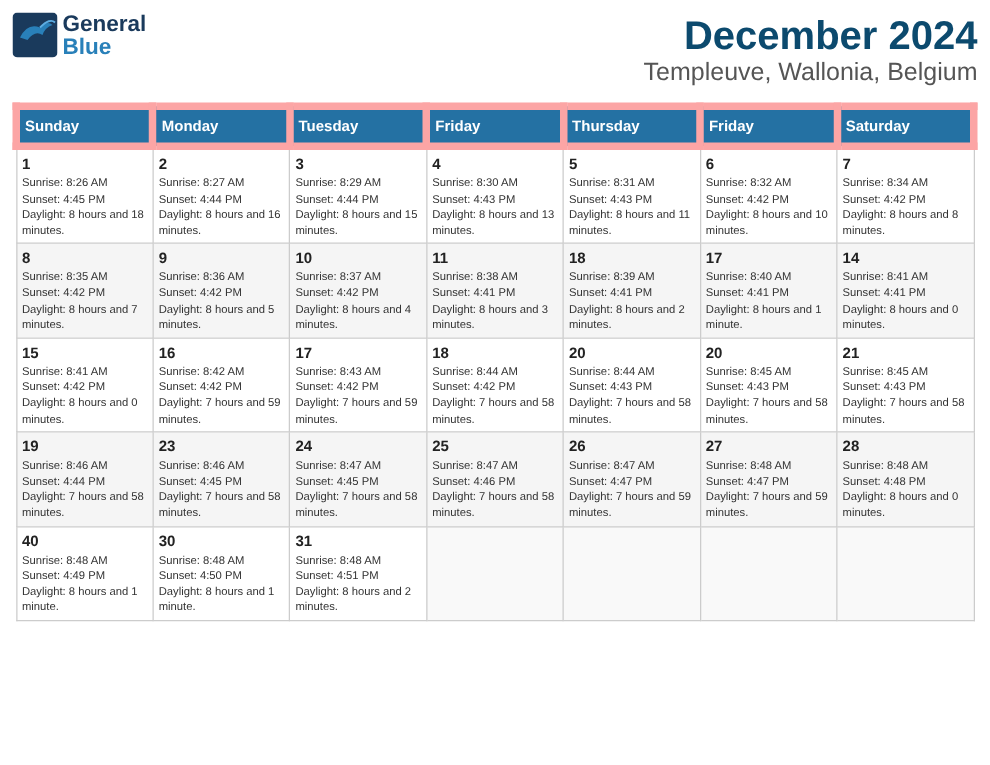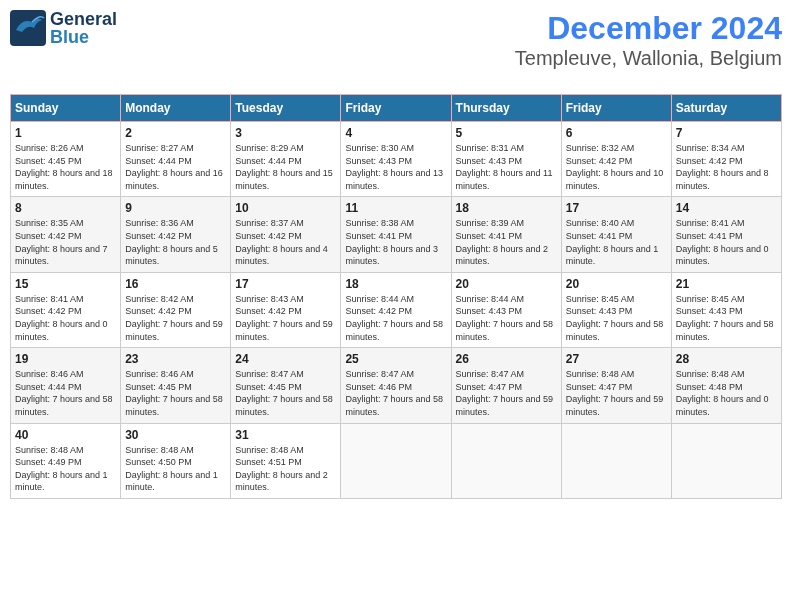--- a/index.html
+++ b/index.html
@@ -7,47 +7,47 @@
       font-family: Arial, sans-serif;
       background: #fff;
       width: 792px;
       min-height: 612px;
       padding: 10px;
     }
     .header {
       display: flex;
       justify-content: space-between;
       align-items: flex-start;
-      margin-bottom: 24px;
+      margin-bottom: 12px;
     }
     .title-area {
       text-align: right;
     }
     .month-title {
       font-size: 32px;
       font-weight: bold;
-      color: #3b82f6;
+      color: #0c4a6e;
     }
     .location-title {
       font-size: 20px;
       color: #555;
     }
     .calendar {
       width: 100%;
       border-collapse: collapse;
       font-size: 10px;
     }
     .calendar thead tr th {
       background-color: #2471a3;
       color: #fff;
       padding: 6px 4px;
       text-align: left;
       font-size: 12px;
       font-weight: bold;
-      border: 1px solid #fca5a5;
+      border: 6px solid #fca5a5;
     }
     .calendar tbody tr td {
       border: 1px solid #ccc;
       vertical-align: top;
       padding: 4px;
       min-height: 70px;
       width: calc(100% / 7);
       background: #fff;
     }
     .calendar tbody tr:nth-child(odd) td {

